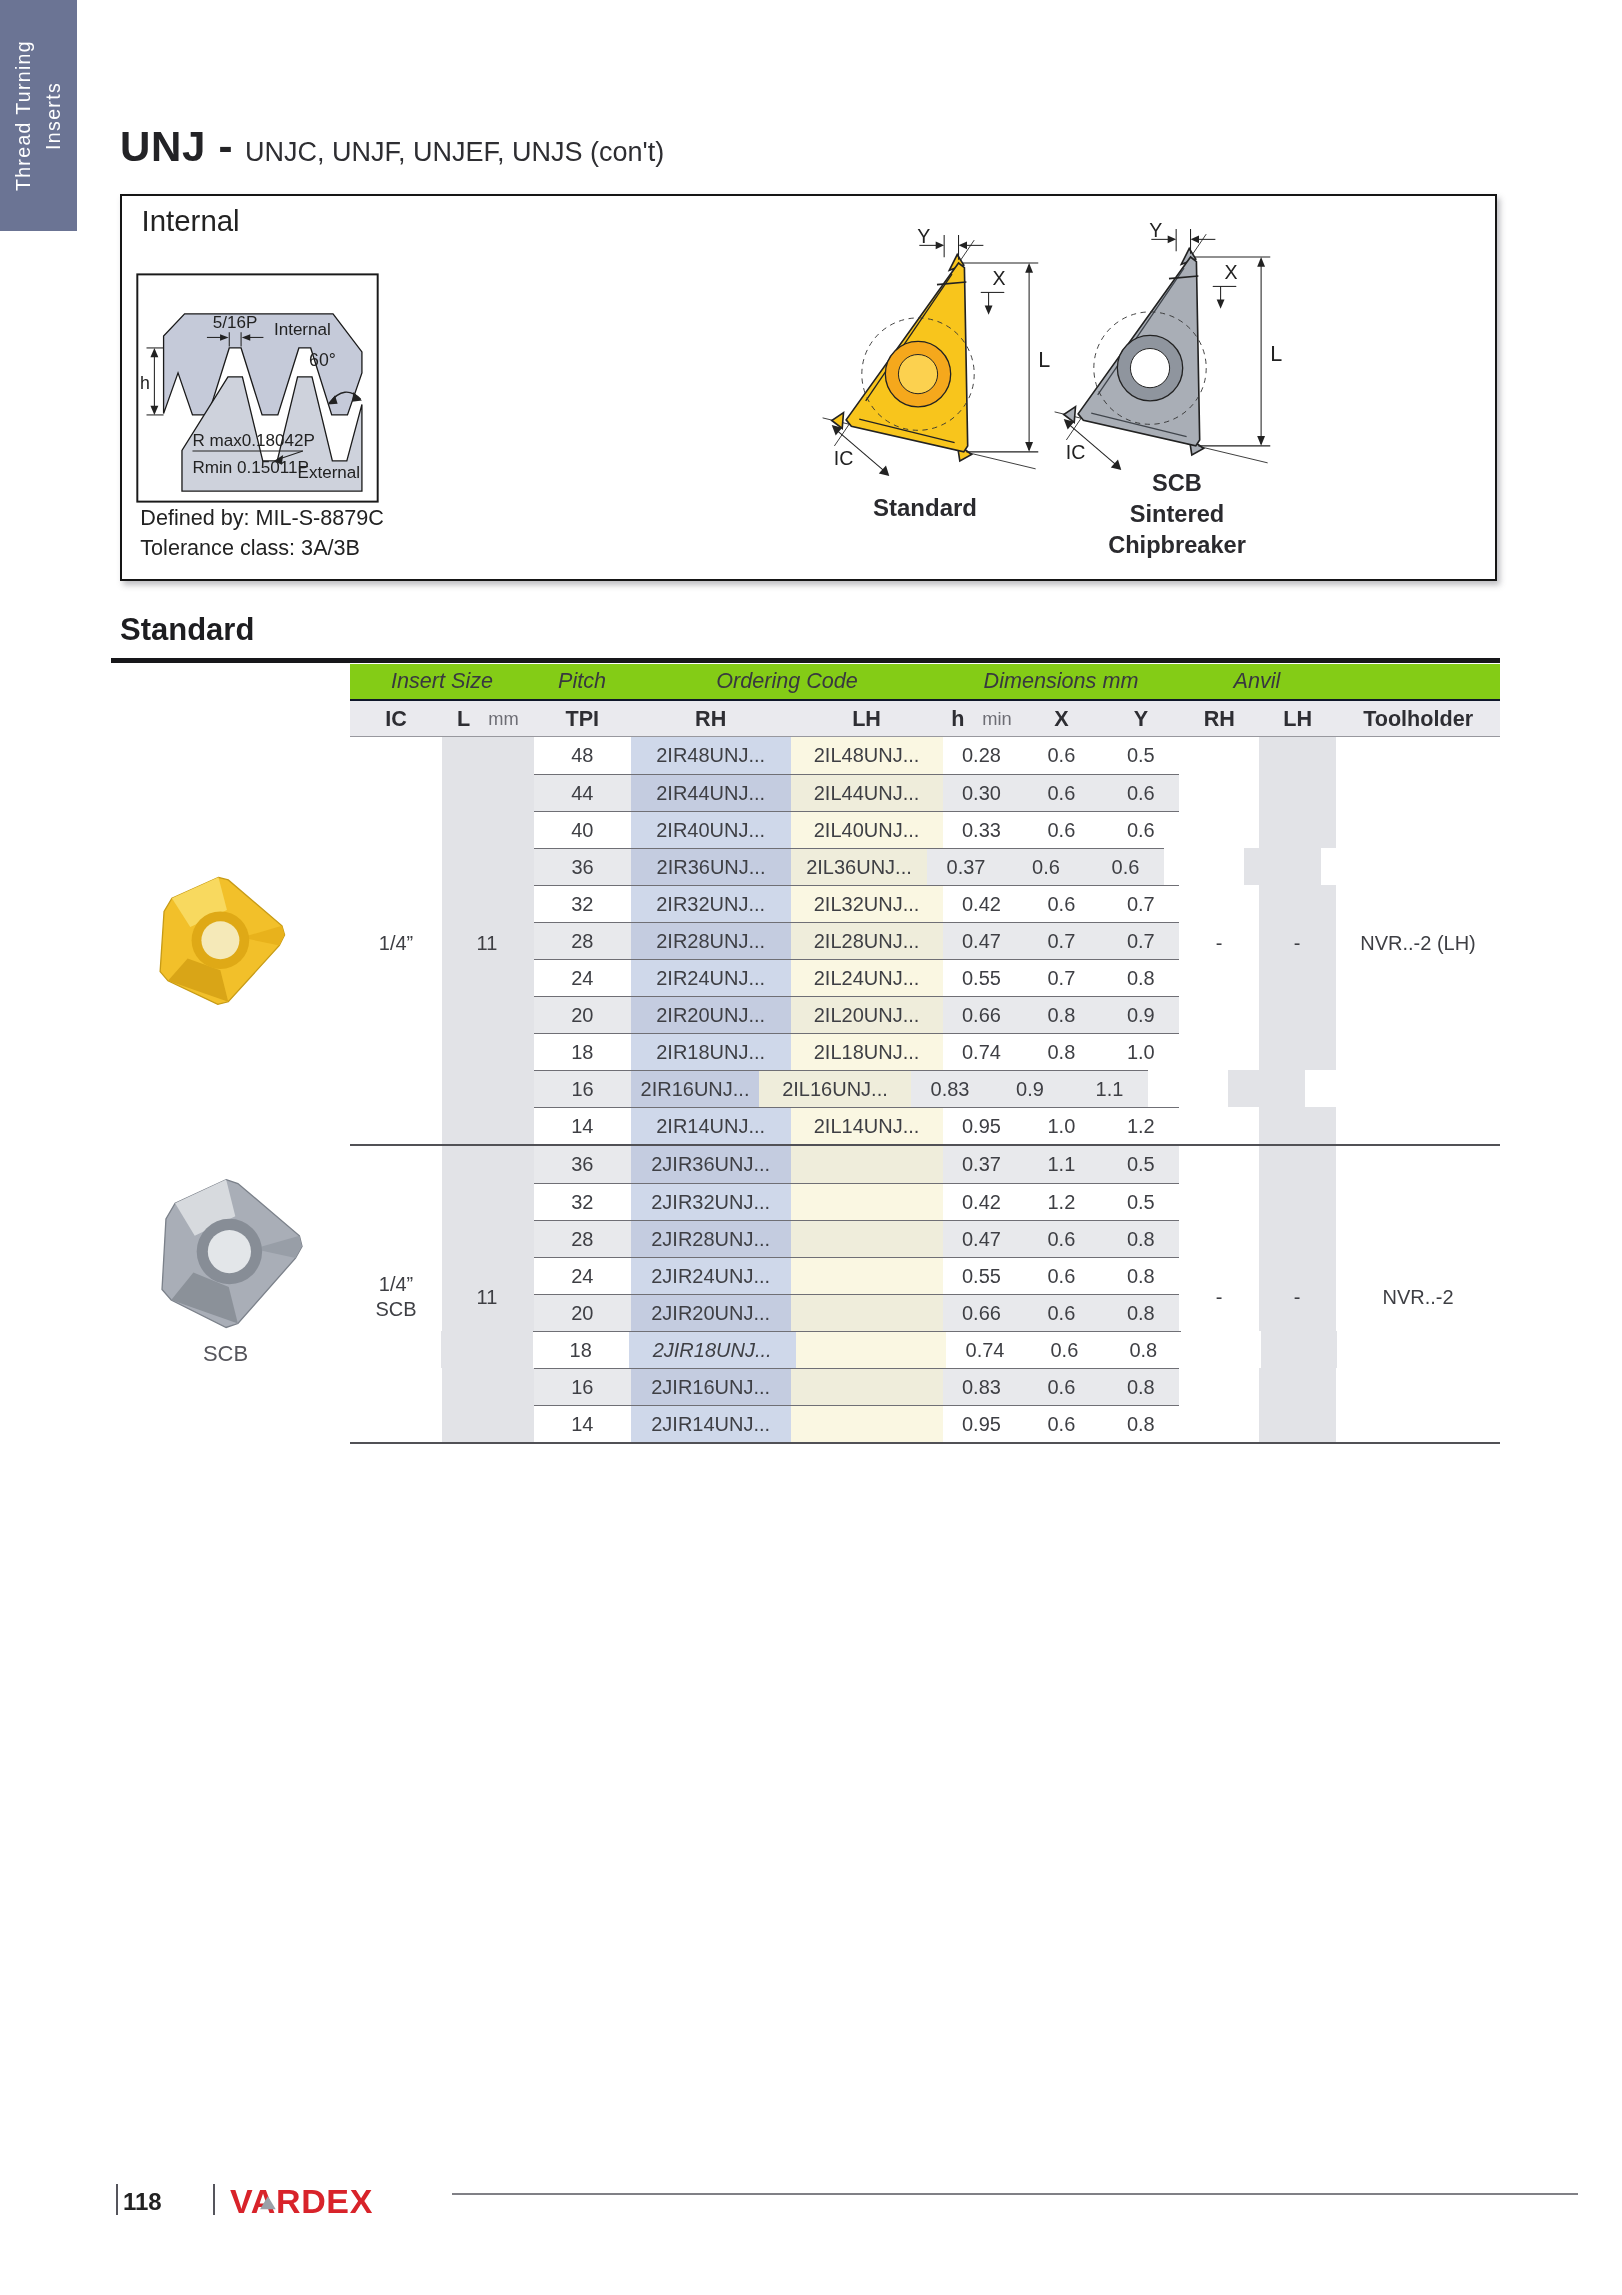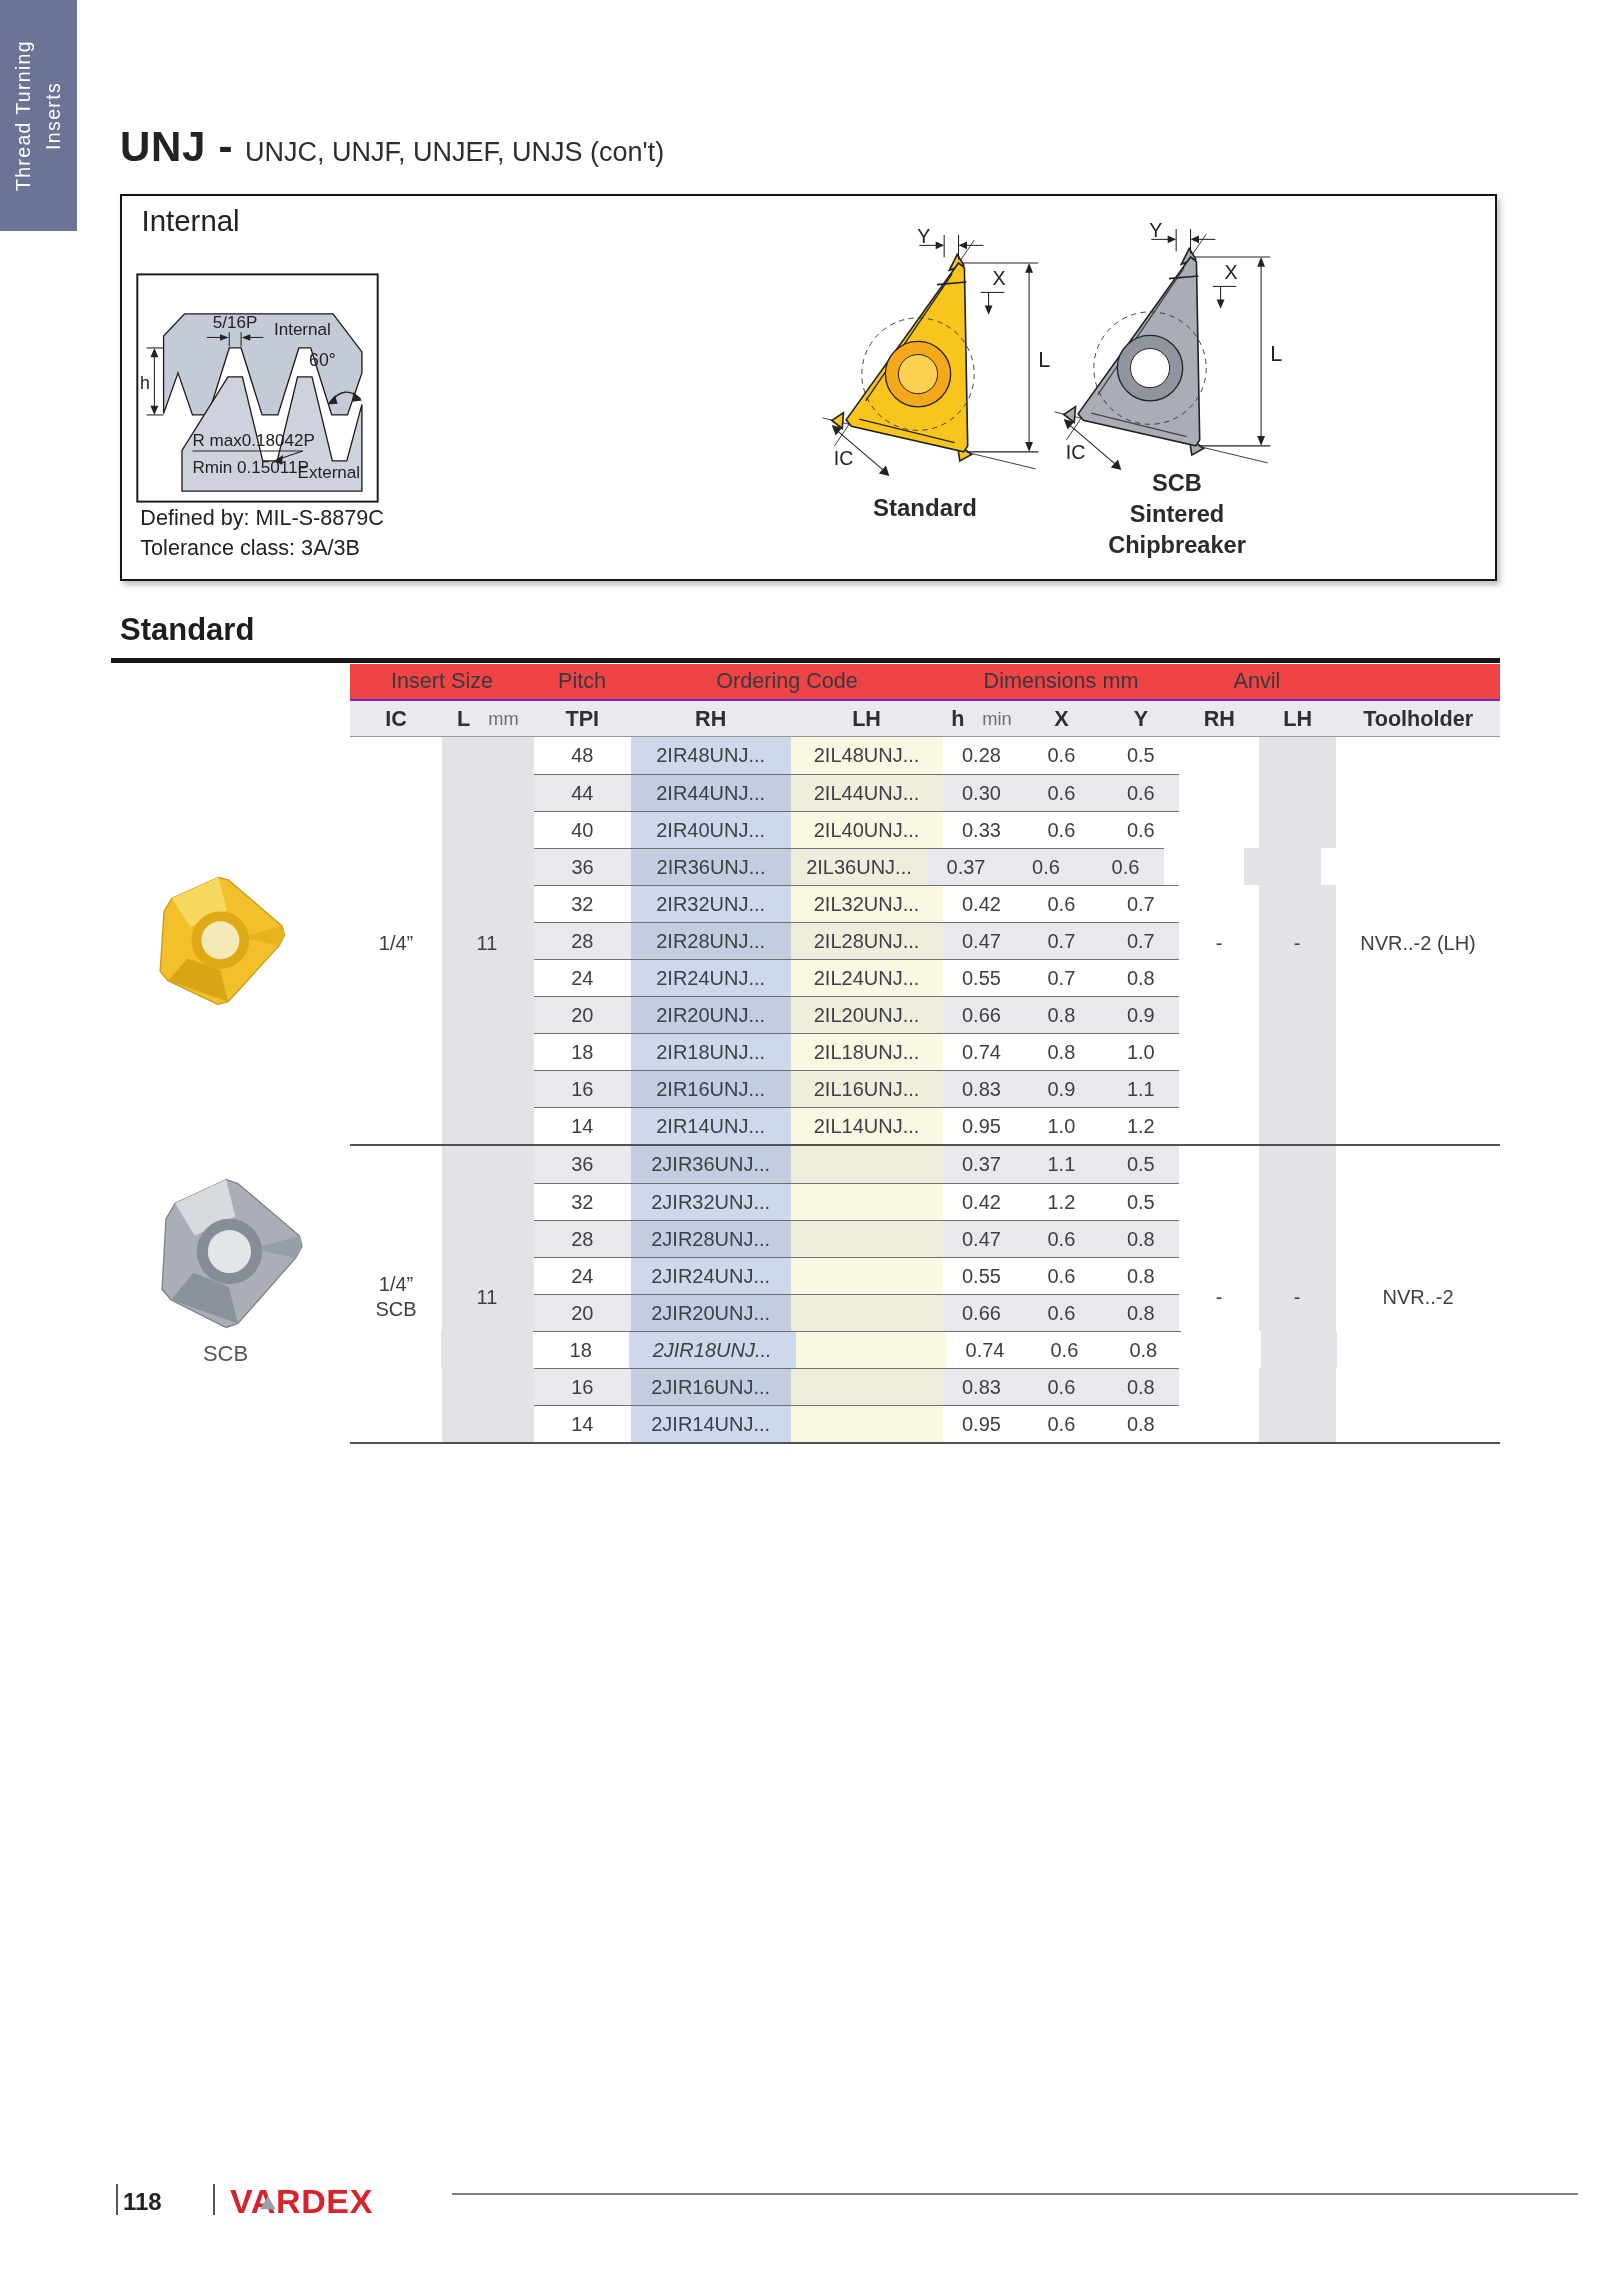--- a/index.html
+++ b/index.html
@@ -30,21 +30,21 @@
                 font-size:24px;font-weight:600;color:#2a2a2e;}
   .cap-scb{position:absolute;left:947px;top:272px;width:216px;text-align:center;
            font-size:23.6px;font-weight:600;color:#2a2a2e;line-height:31px;}
 
   
   .section-title{position:absolute;left:120px;top:612px;font-size:31px;font-weight:700;color:#1d1d20;}
   .top-rule{position:absolute;left:111px;top:658px;width:1389px;height:4.6px;background:#17171a;}
 
   
   .spec-table{position:absolute;left:350px;top:664px;width:1150px;}
-  .purple-band{position:relative;height:35px;background:#ef4444;border-bottom:2px solid #6d28d9;}
+  .purple-band{position:relative;height:35px;background:#84cc16;border-bottom:2px solid #0f172a;font-style:italic;}
   .purple-band span{position:absolute;top:50%;transform:translate(-50%,-52%);
                     font-size:21.6px;font-weight:500;color:#38383f;white-space:nowrap;}
   .colhead{display:flex;height:35px;background:#eaeaee;border-bottom:1.3px solid #98989e;box-sizing:content-box;}
   .colhead .cell{font-weight:700;font-size:21.6px;color:#2e2e33;}
   .colhead .cell .sub{font-weight:400;font-size:18.3px;color:#6d6d74;margin-left:18px;}
   .cell{display:flex;align-items:center;justify-content:center;box-sizing:border-box;
         font-size:20px;color:#3e3f44;white-space:nowrap;}
   .row{display:flex;}
   .grp1 .row{height:37px;}
   .grp2 .row{height:37px;}
@@ -397,21 +397,21 @@
           <div class="cell x mid bt" style="width: 82px;">0.8</div>
           <div class="cell y mid bt" style="width: 77px;">1.0</div>
           <div class="cell arh" style="width: 80px;"></div>
           <div class="cell alh lband" style="width: 77px;"></div>
           <div class="cell th" style="width: 164px;"></div>
         </div>
         <div class="row striped">
           <div class="cell ic" style="width: 92px;"></div>
           <div class="cell l lband" style="width: 92px;"></div>
           <div class="cell tpi mid bt" style="width: 97px;">16</div>
-          <div class="cell rh bt" style="width: 160px;">2IR16UNJ...</div>
+          <div class="cell rh bt" style="width: 128px;">2IR16UNJ...</div>
           <div class="cell lh bt" style="width: 152px;">2IL16UNJ...</div>
           <div class="cell h mid bt" style="width: 78px;">0.83</div>
           <div class="cell x mid bt" style="width: 82px;">0.9</div>
           <div class="cell y mid bt" style="width: 77px;">1.1</div>
           <div class="cell arh" style="width: 80px;"></div>
           <div class="cell alh lband" style="width: 77px;"></div>
           <div class="cell th" style="width: 164px;"></div>
         </div>
         <div class="row">
           <div class="cell ic" style="width: 92px;"></div>

